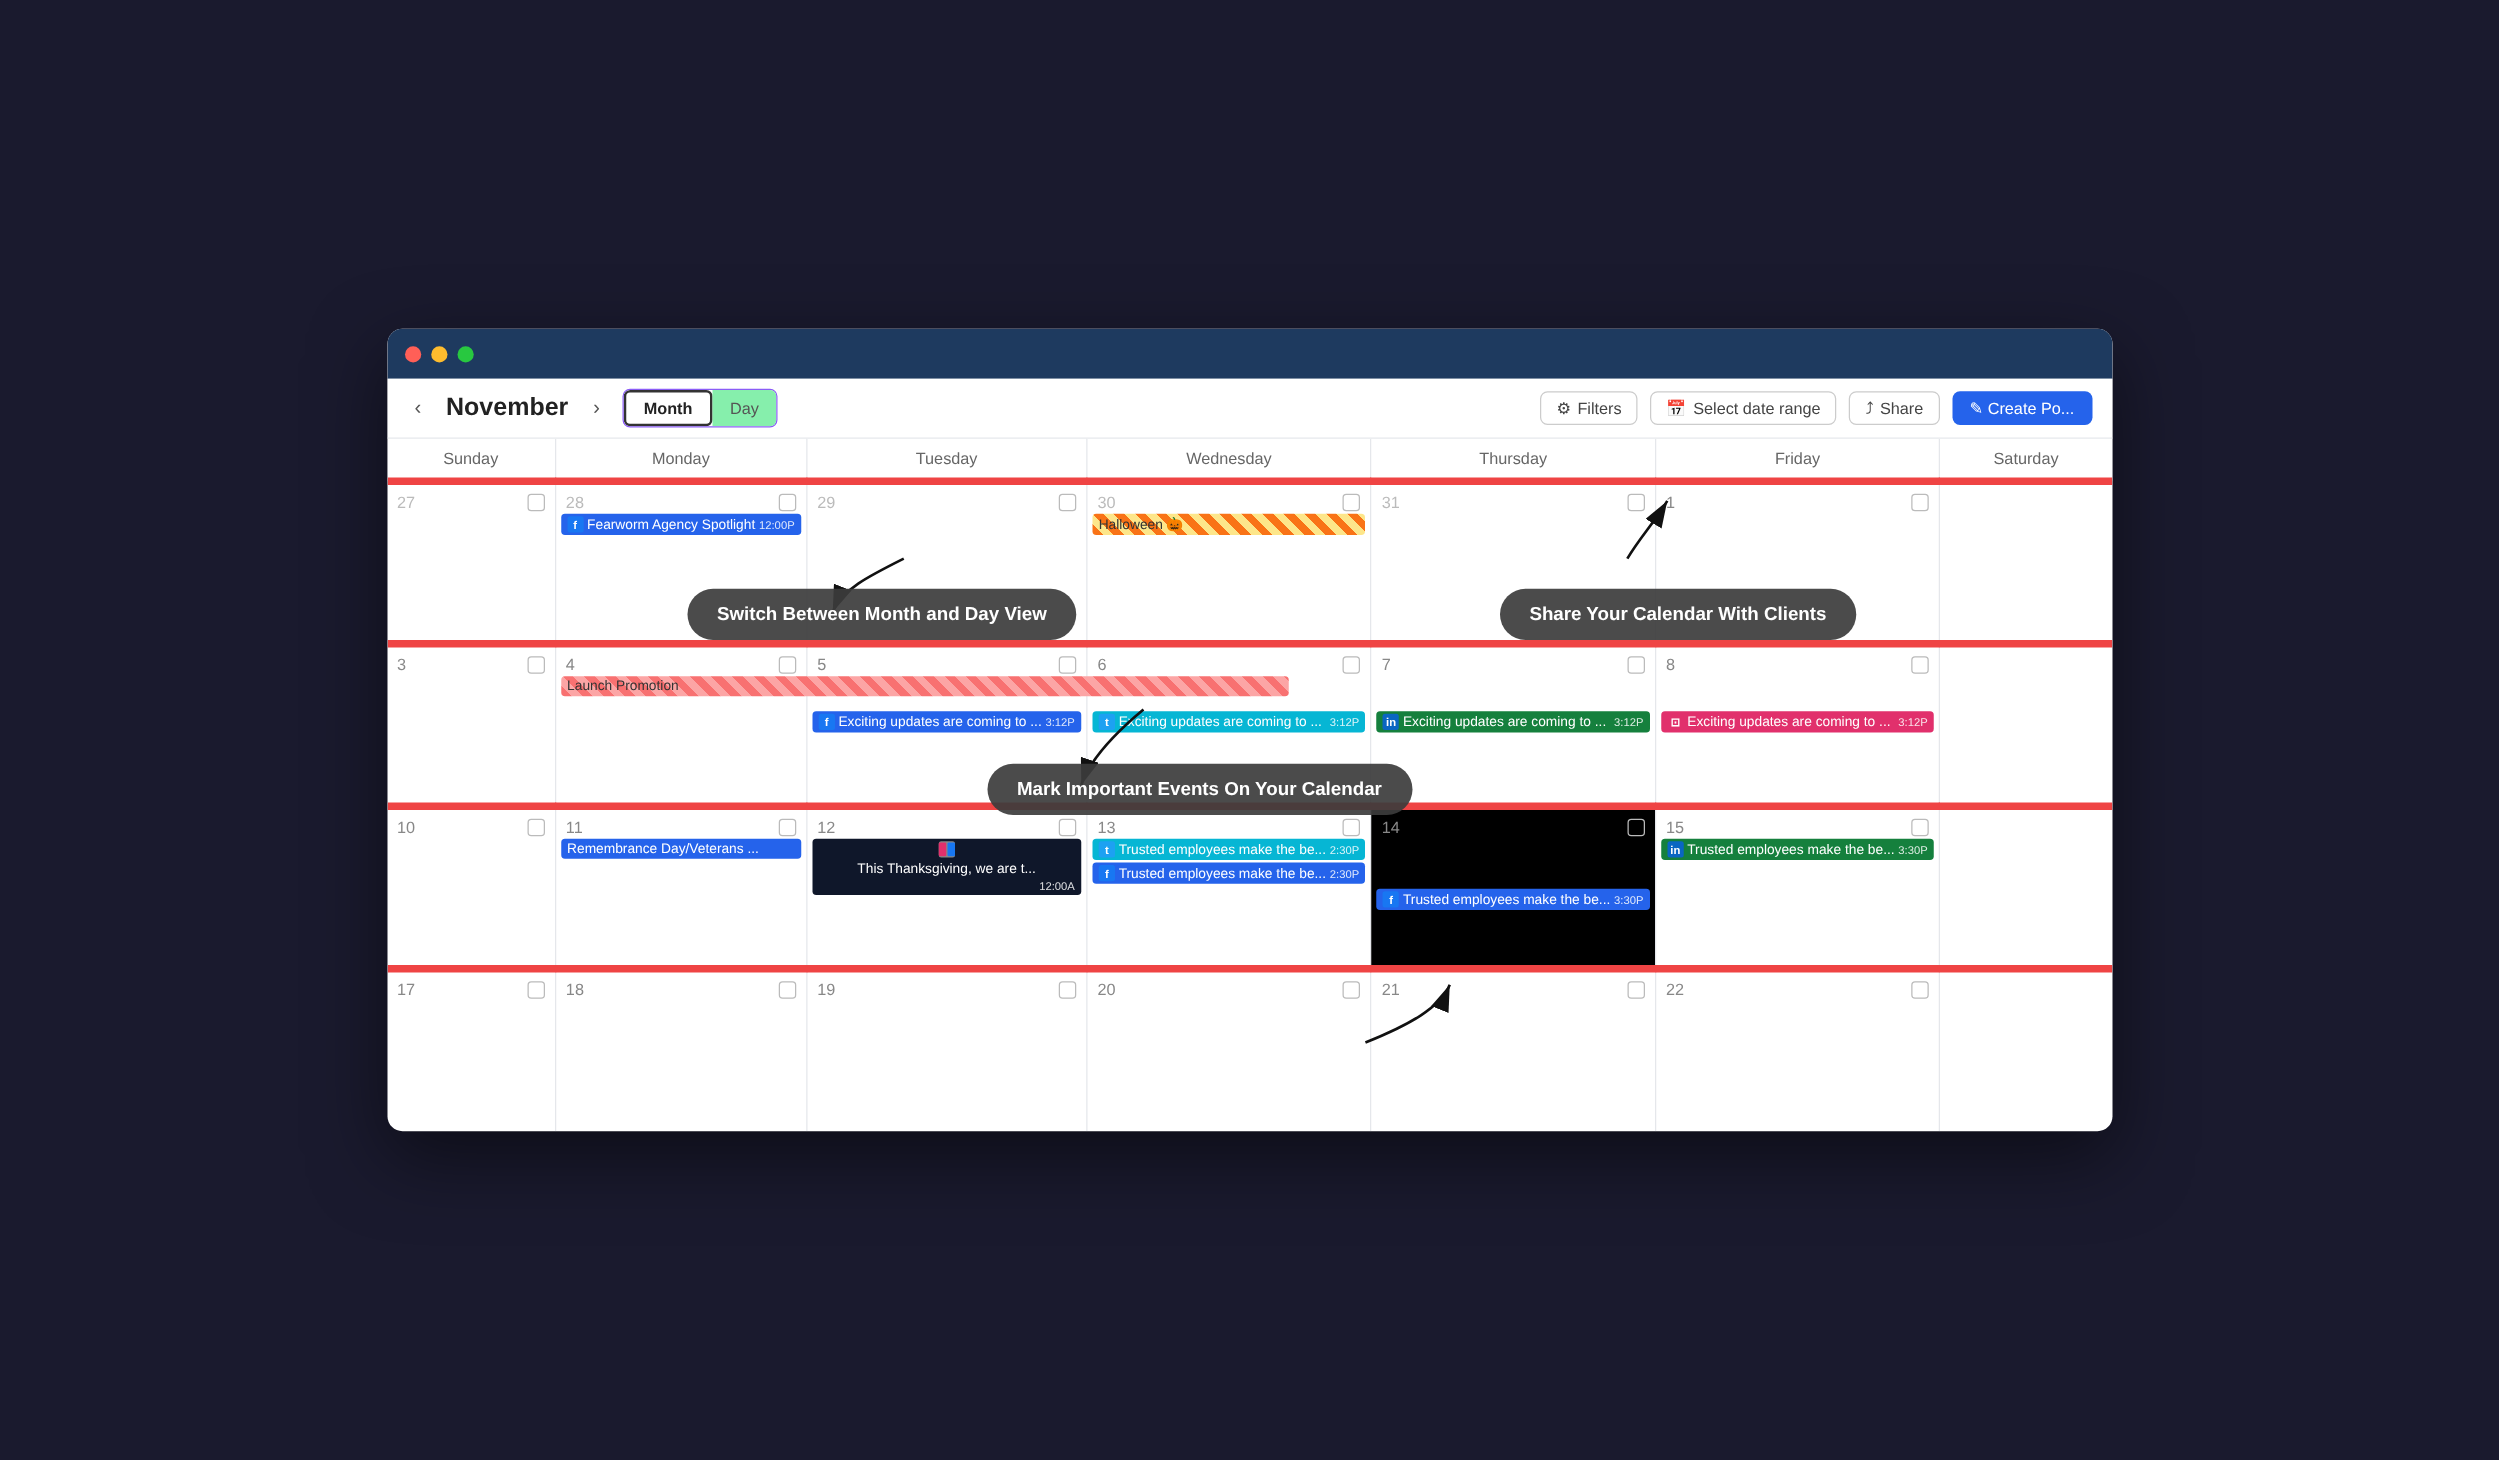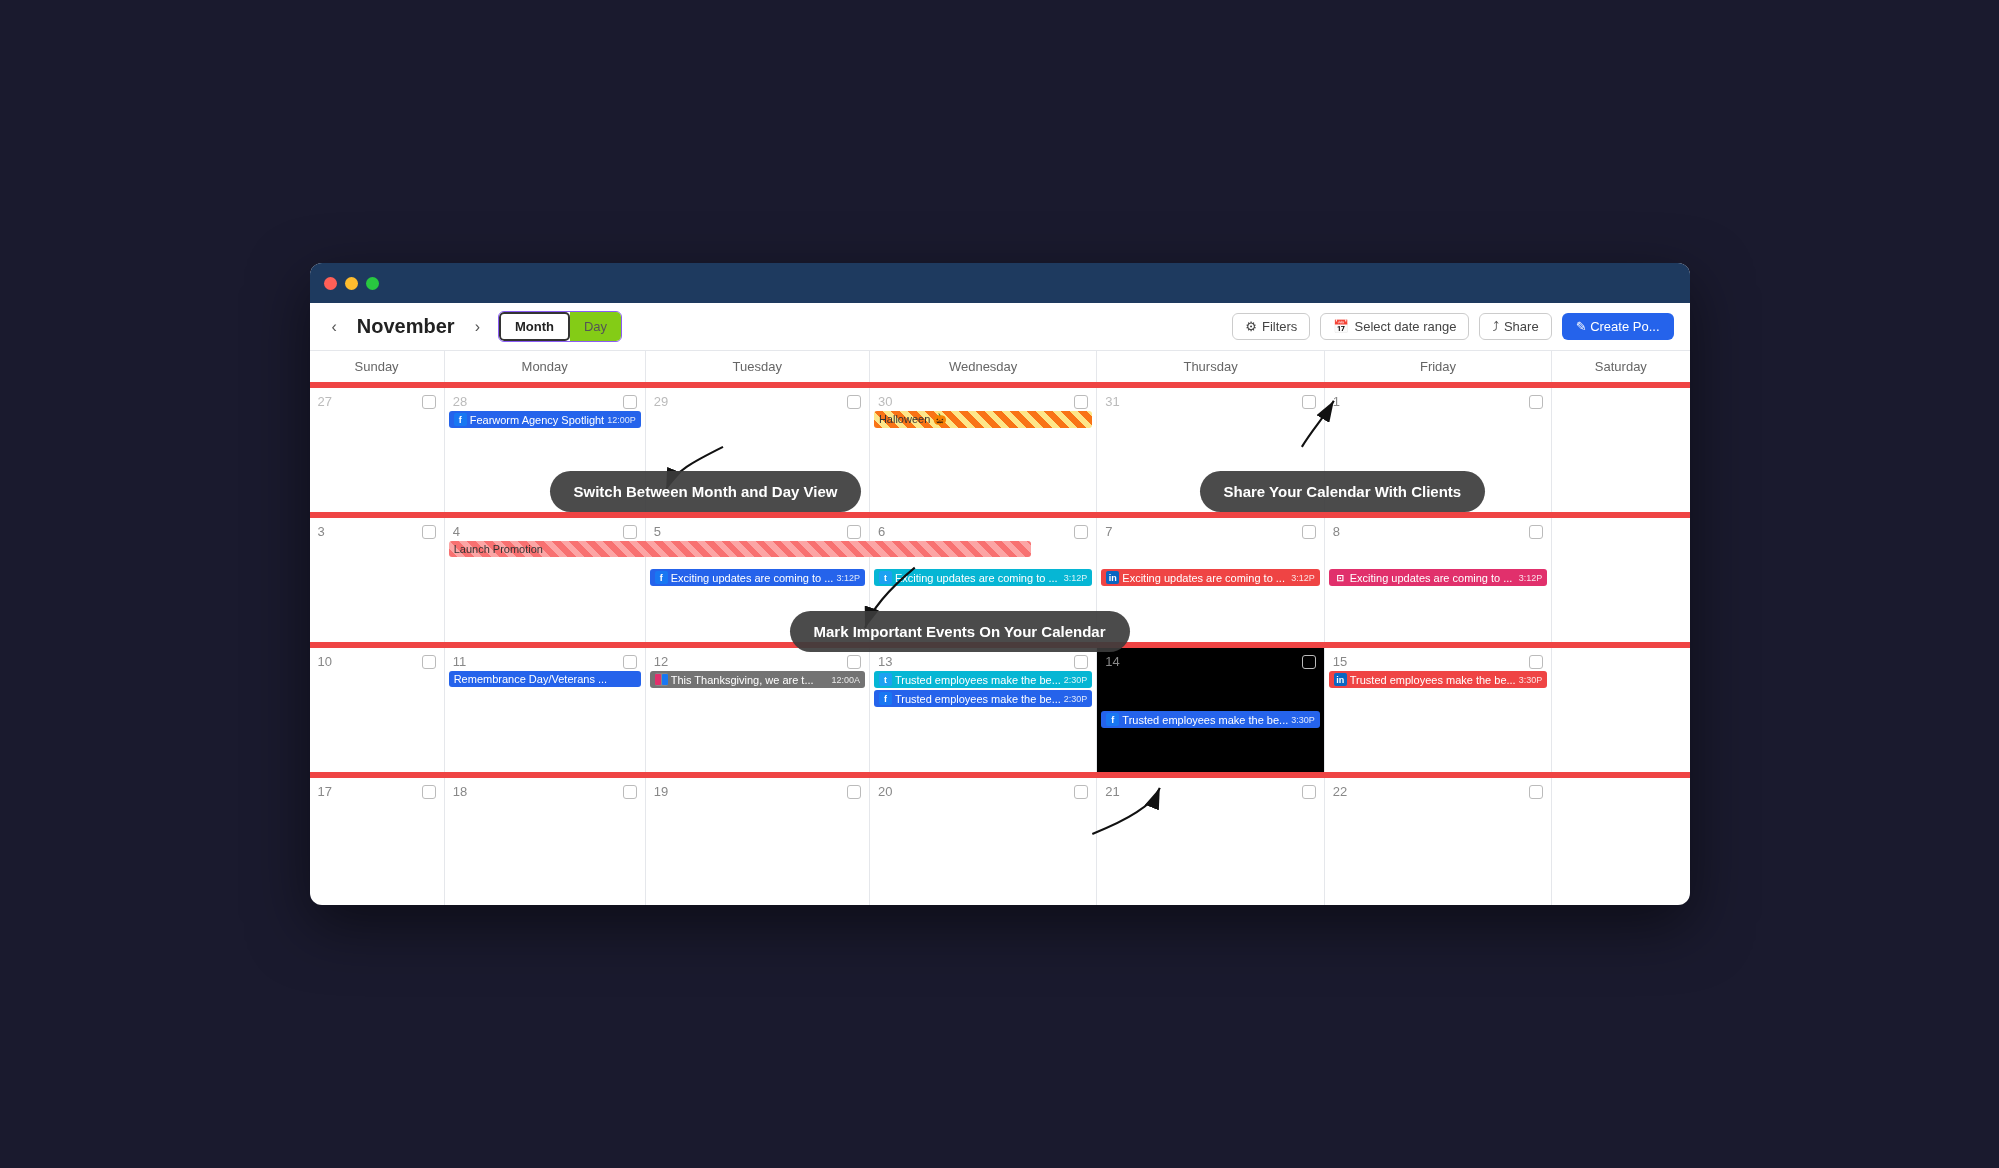--- a/index.html
+++ b/index.html
@@ -55,21 +55,21 @@
     }
     .view-toggle {
       display: flex;
       border: 1px solid #8b5cf6;
       border-radius: 6px;
       overflow: hidden;
     }
     .view-btn {
       padding: 5px 14px;
       border: none;
-      background: #84cc16;
+      background: #86efac;
       font-size: 13px;
       cursor: pointer;
       color: #555;
     }
     .view-btn.active {
       background: #fff;
       border: 2px solid #333;
       border-radius: 5px;
       font-weight: 600;
       color: #222;
@@ -174,23 +174,23 @@
       background: repeating-linear-gradient(
         45deg,
         #f87171,
         #f87171 6px,
         #fca5a5 6px,
         #fca5a5 12px
       );
       color: #333;
     }
     .event-cyan { background: #06b6d4; }
-    .event-linkedin { background: #ef4444; }
+    .event-linkedin { background: #15803d; }
     .event-instagram { background: #e1306c; }
-    .event-purple { background: #737373; }
+    .event-purple { background: #0f172a; flex-direction: column; }
 
     .event-time { font-size: 9px; opacity: 0.85; margin-left: auto; flex-shrink: 0; }
 
     .social-icon {
       width: 13px; height: 13px;
       border-radius: 2px;
       display: inline-flex;
       align-items: center;
       justify-content: center;
       font-size: 9px;

